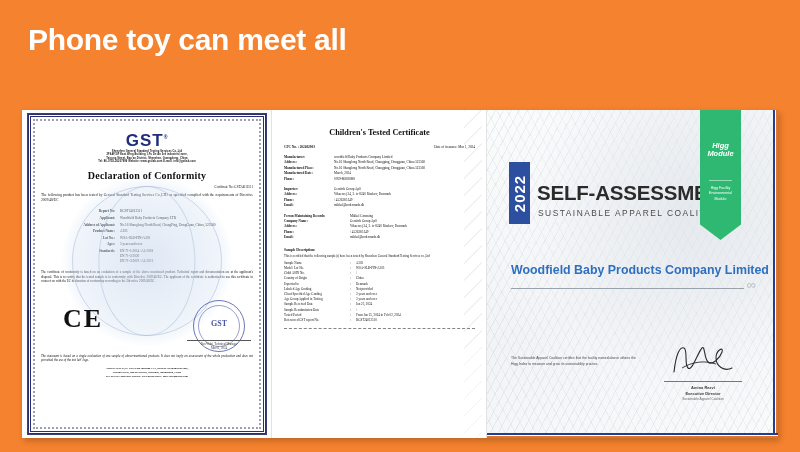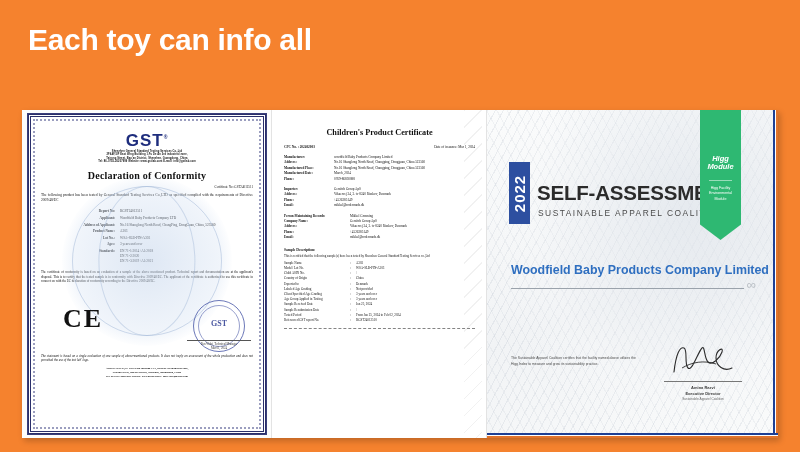--- a/index.html
+++ b/index.html
@@ -225,21 +225,21 @@
   .d3-h3{
     position:absolute;left:51px;top:98px;
     font-size:8.4px;color:#4a4a4a;letter-spacing:1.5px;white-space:nowrap;
   }
   .ribbon{
     position:absolute;left:213px;top:0;width:41px;height:130px;
     background:#2eb872;
     clip-path:polygon(0 0,100% 0,100% 88%,50% 100%,0 88%);
   }
   .ribbon .rlogo{
-    position:absolute;left:0;right:0;top:45px;text-align:center;
+    position:absolute;left:0;right:0;top:32px;text-align:center;
     color:#ffffff;font-weight:bold;font-size:7.5px;line-height:8px;
   }
   .ribbon .rlogo i{font-style:italic;display:block;}
   .ribbon .rdiv{
     position:absolute;left:9px;right:9px;top:70px;height:1px;background:rgba(255,255,255,.5);
   }
   .ribbon .rsub{
     position:absolute;left:0;right:0;top:76px;text-align:center;
     color:#ffffff;font-size:3.6px;line-height:5.4px;
   }
@@ -264,21 +264,21 @@
   .sig-or{font-size:3.2px;line-height:5px;color:#6a6a6a;}
   .infinity{
     position:absolute;right:22px;top:168px;
     font-size:13px;color:#b9bec4;line-height:13px;
   }
 </style>
 </head>
 <body>
 
 <div class="headline">
-  <span class="ln">Each toy can info all</span>
+  <span class="ln">Phone toy can meet all</span>
 </div>
 
 <div class="panel">
 
   <div class="doc1">
     <div class="doc1-inner">
       <div class="globe"></div>
 
       <div class="gst-logo">
         <span>GST</span><sup>®</sup>
@@ -362,21 +362,21 @@
         <div>Tairong Street, Bao'an District, Shenzhen, Guangdong, China</div>
         <div>Tel: 86-0755-26207999        Website: www.gstlab.com        E-mail: info@gstlab.com</div>
       </div>
     </div>
   </div>
 
   <div class="vdiv"></div>
 
   <div class="doc2">
     <div class="wm"></div>
-    <div class="doc2-title">Children's Product Certificate</div>
+    <div class="doc2-title">Children's Tested Certificate</div>
 
     <div class="d2-topline">
       <span>CPC No. : 202402003</span>
       <span class="r">Date of issuance: Mar 1, 2024</span>
     </div>
 
     <div class="d2rows">
       <div class="d2row">
           <div class="d2k">Manufacturer:</div>
           <div class="d2v">woodfield Baby Products Company Limited</div>

